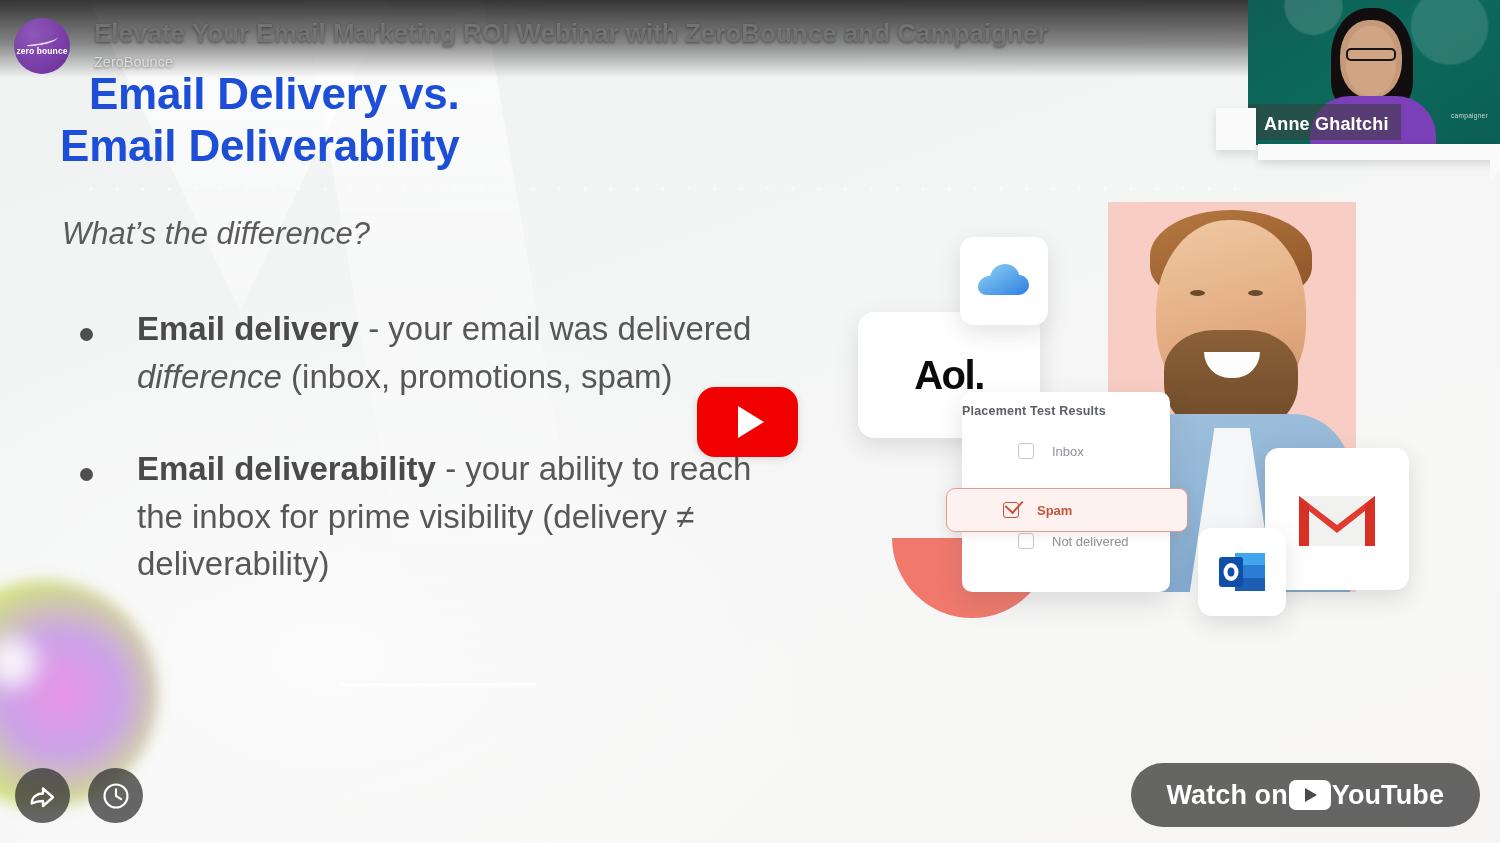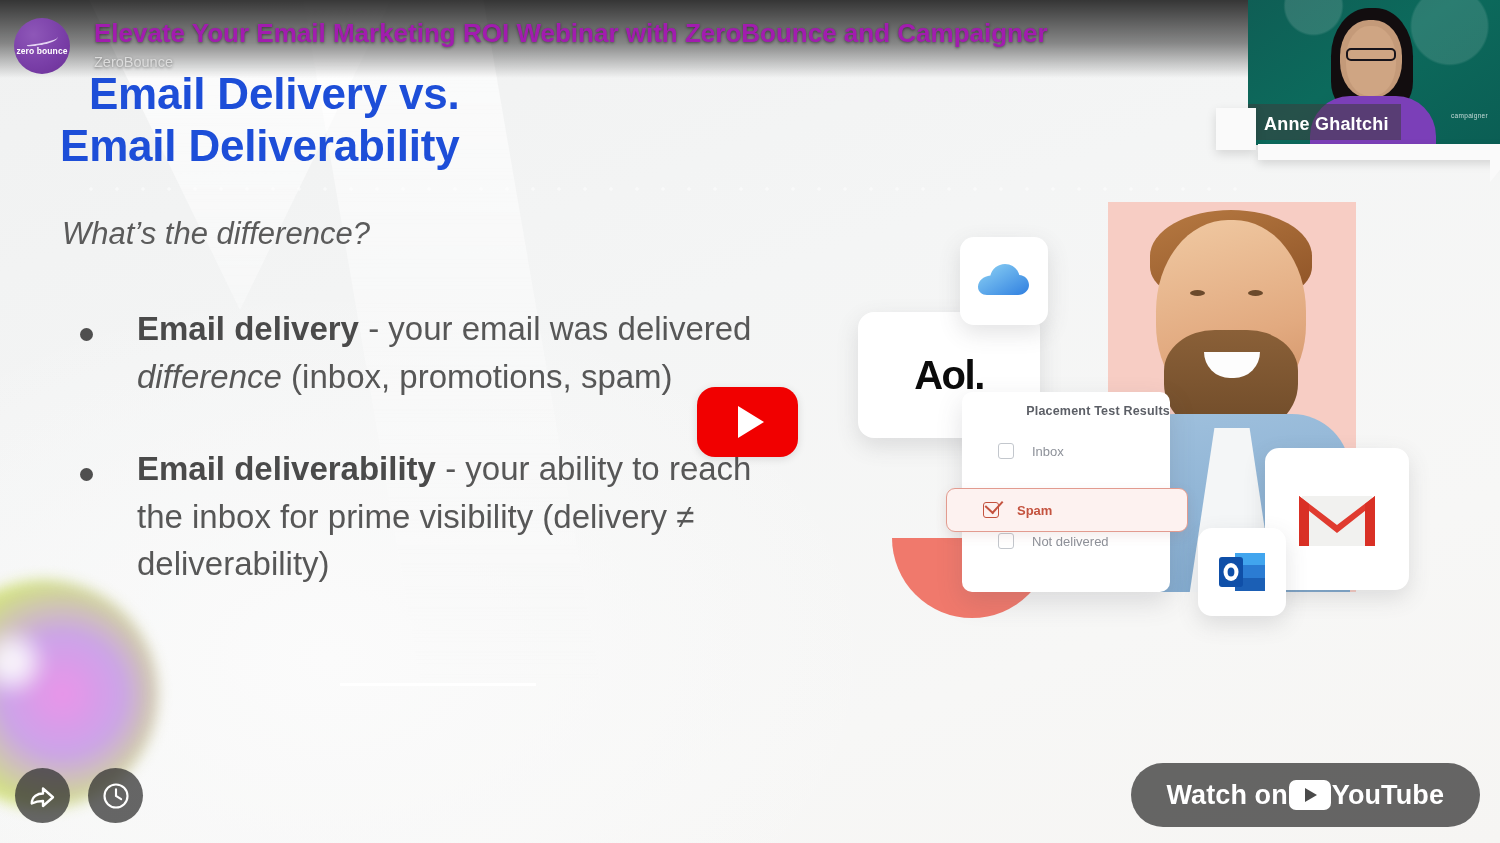--- a/index.html
+++ b/index.html
@@ -172,26 +172,26 @@
   .placement {
     position: absolute; left: 122px; top: 202px;
     width: 208px; height: 200px;
     background: #fff;
     border-radius: 10px;
     box-shadow: 0 10px 26px rgba(80,80,90,.17);
     padding-top: 12px;
   }
   .placement-title {
     font-size: 12.5px; font-weight: 700; color: #5c5f66;
-    text-align: right; letter-spacing: .2px;
+    text-align: left; letter-spacing: .2px;
     padding-bottom: 10px;
   }
   .pl-row {
     display: flex; align-items: center;
-    height: 46px; padding-left: 36px;
+    height: 46px; padding-left: 56px;
     font-size: 13px; color: #8d9199;
   }
   .pl-box {
     width: 16px; height: 16px;
     border: 1.6px solid #c3c7cd; border-radius: 3px;
     margin-right: 18px; flex: 0 0 auto;
   }
   .pl-row.highlight {
     position: absolute; left: -16px; top: 96px;
     width: 242px; height: 44px;
@@ -236,21 +236,21 @@
     border-radius: 0 0 60% 20%;
     transform: rotate(-8deg);
   }
   .channel-avatar .zb-text {
     position: absolute; left: 0; right: 0; top: 28px;
     text-align: center;
     font-size: 8.5px; font-weight: 700; color: #fff; letter-spacing: .1px;
   }
   .head-texts { margin-left: 24px; margin-top: 8px; }
   .video-title {
-    font-size: 26px; font-weight: 700; color: #a21caf;
+    font-size: 26px; font-weight: 700; color: #737373;
     line-height: 1.22; text-shadow: 0 1px 3px rgba(0,0,0,.45);
   }
   .channel-name {
     font-size: 14.5px; color: #dcdcdc; margin-top: 4px;
     text-shadow: 0 1px 3px rgba(0,0,0,.45);
   }
 
   
   .webcam {
     position: absolute; right: 0; top: 0;

